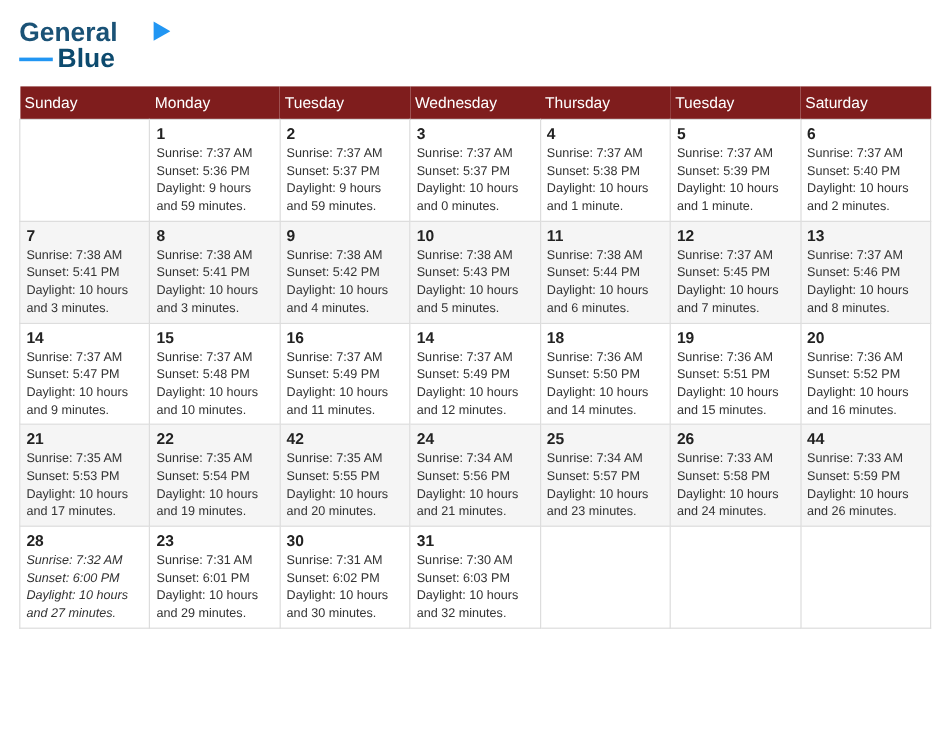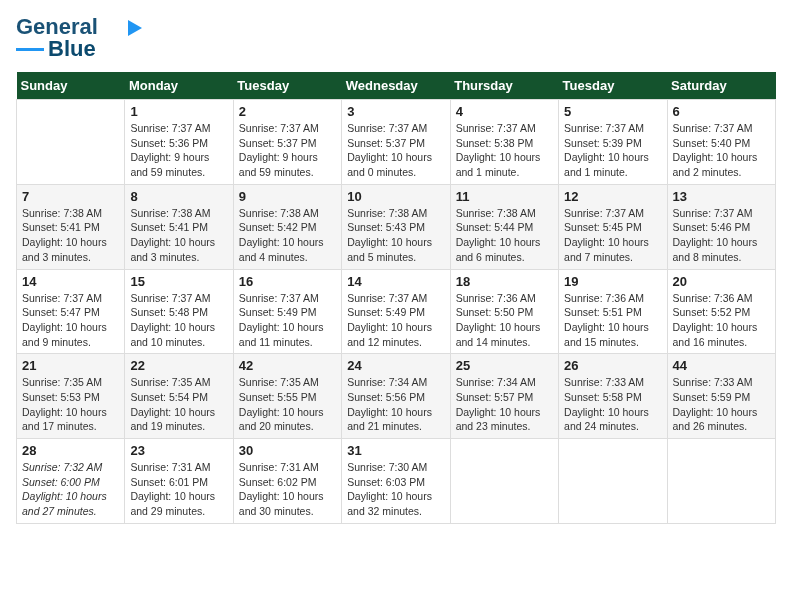--- a/index.html
+++ b/index.html
@@ -33,26 +33,26 @@
     .subtitle {
       font-size: 16px;
       color: #555;
     }
     table {
       width: 100%;
       border-collapse: collapse;
       font-size: 11px;
     }
     thead tr th {
-      background: #14532d;
+      background: #7f1d1d;
       color: #fff;
       padding: 6px 4px;
       text-align: left;
       font-size: 13px;
-      font-weight: bold;
+      font-weight: normal;
     }
     tbody tr td {
       border: 1px solid #ddd;
       vertical-align: top;
       padding: 4px 5px;
       min-height: 80px;
       width: calc(100% / 7);
     }
     tbody tr td:first-child {
       
@@ -77,21 +77,21 @@
     }
     .empty-cell {
       background: #fff !important;
     }
   </style>
 </head>
 <body>
 
 <div class="header-area">
   <div class="logo">
-    <div style="display:flex;align-items:flex-end;gap:24px;">
+    <div style="display:flex;align-items:flex-start;gap:24px;">
       <span style="font-size:22px;font-weight:bold;color:#1a5276;line-height:1;">General</span>
       <svg width="18" height="20" viewBox="0 0 18 20" style="margin-left:2px;">
         <polygon points="4,2 18,10 4,18" fill="#2196F3"></polygon>
       </svg>
     </div>
     <div style="display:flex;align-items:center;">
       <div style="width:28px;height:3px;background:#2196F3;margin-right:4px;"></div>
       <span style="font-size:22px;font-weight:bold;color:#0c4a6e;line-height:1;">Blue</span>
     </div>
   </div>

